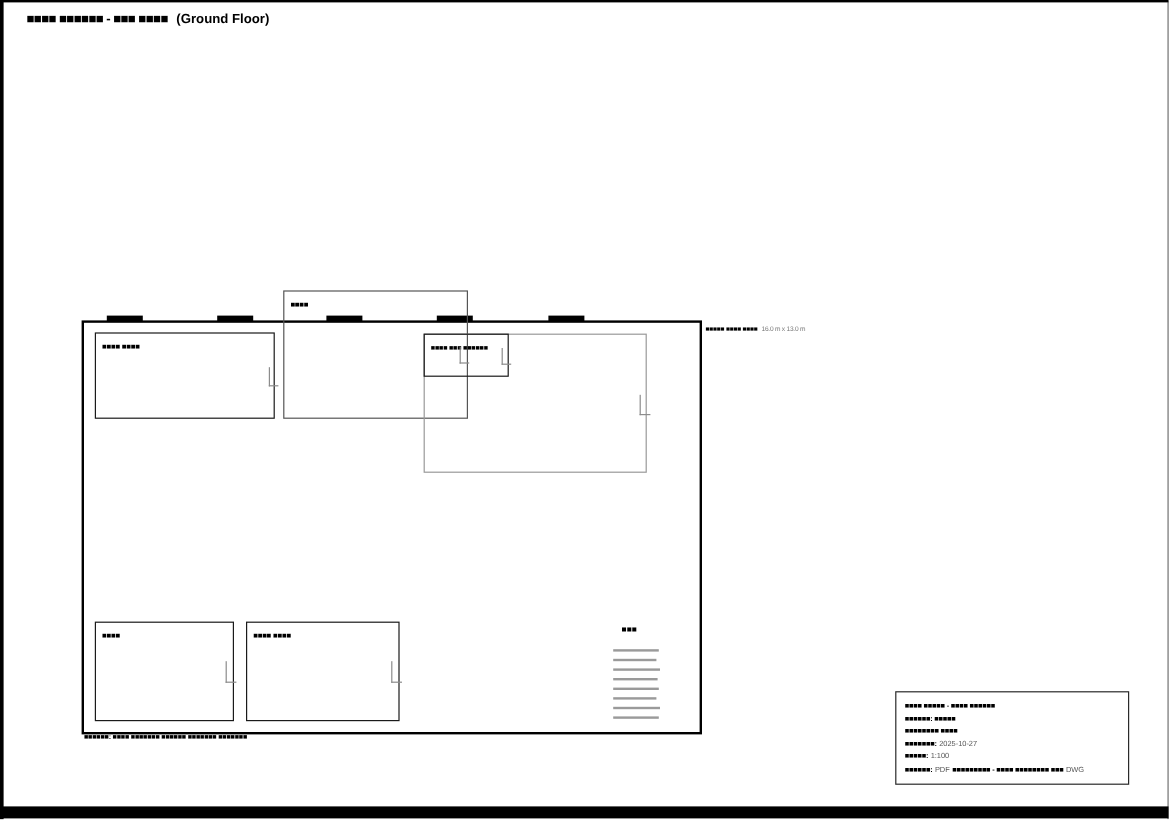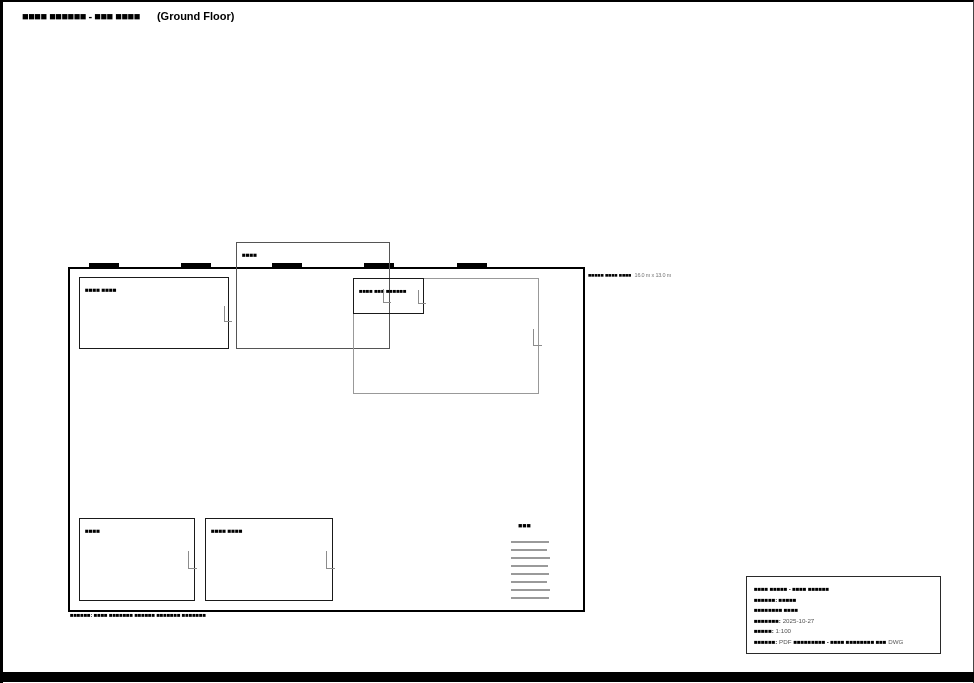--- a/index.html
+++ b/index.html
@@ -9,21 +9,21 @@
   }
   .frame {
     position:absolute; inset:0;
     border-left:3px solid #000; border-top:2px solid #000;
     border-right:1px solid #444; border-bottom:none;
   }
   .bottom-bar { position:absolute; left:0; right:0; bottom:1px; height:10px; background:#000; }
 
   .sheet-title { position:absolute; left:22px; top:10px; font-size:11px; font-weight:bold; color:#000; white-space:nowrap; }
   .sheet-title .red { letter-spacing:-0.5px; }
-  .sheet-title .vis { margin-left:14px; }
+  .sheet-title .vis { margin-left:4px; }
 
   .outline { position:absolute; left:68px; top:267px; width:513px; height:341px; border:2px solid #000; }
 
   .wmark { position:absolute; top:263px; height:5px; width:30px; background:#000; }
 
   .room { position:absolute; border:1.5px solid #1a1a1a; }
   .room-entry { position:absolute; border:1px solid #555; }
   .room-gray { position:absolute; border:1px solid #999; }
   .room-label { display:inline-block; padding:3px 0 0 5px; font-size:6.5px; font-weight:bold; letter-spacing:-0.2px; color:#000; white-space:nowrap; }
 

